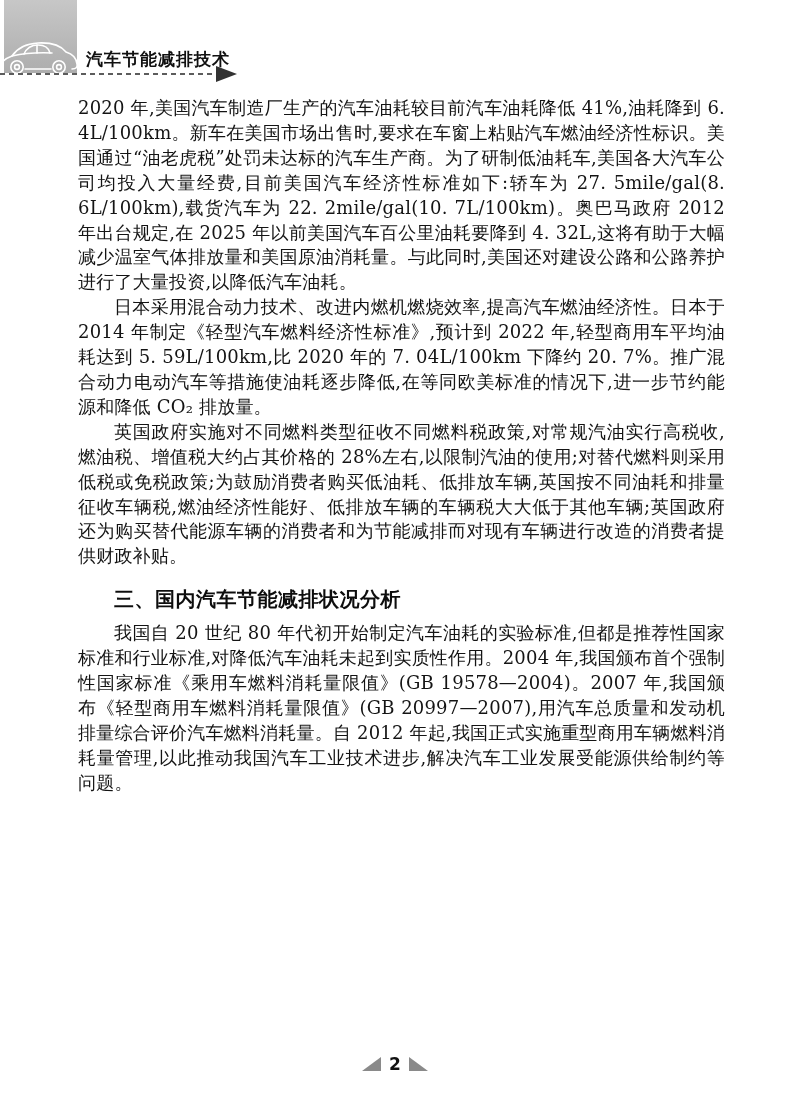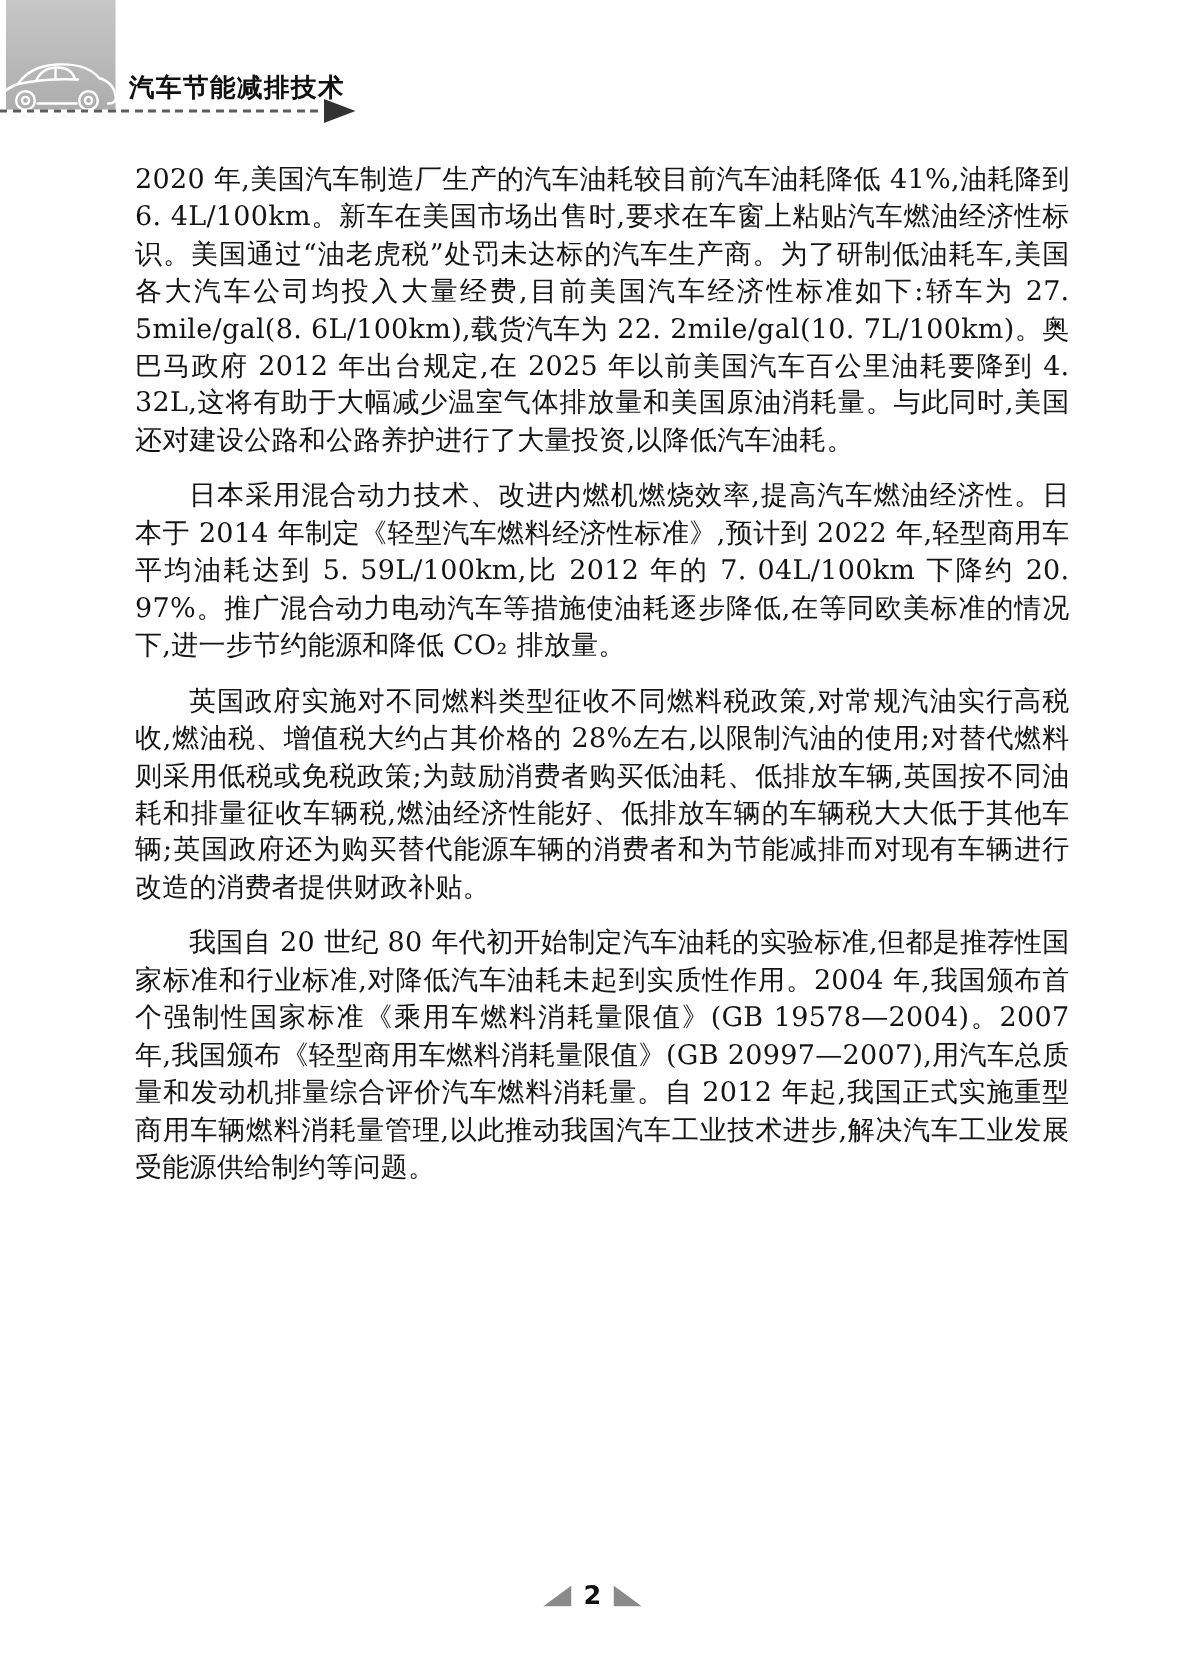--- a/index.html
+++ b/index.html
@@ -65,21 +65,21 @@
   }
 
   
   .content {
     position: absolute;
     left: 78px;
     top: 96px;
     width: 647px;
   }
   .content p {
-    margin: 12px;
+    margin: 0;
     font-size: 18px;
     line-height: 24.9px;
     text-align: justify;
     text-justify: inter-ideograph;
     letter-spacing: 0.2px;
   }
   .content p.indent {
     text-indent: 2em;
   }
   .section-heading {
@@ -131,22 +131,23 @@
       <circle cx="59" cy="27" r="2.4"></circle>
       <path d="M25,29 L51,29"></path>
     </g>
   </svg>
   <div class="header-rule"></div>
   <div class="header-arrow"></div>
   <div class="header-title">汽车节能减排技术</div>
 
   <div class="content">
     <p>2020 年,美国汽车制造厂生产的汽车油耗较目前汽车油耗降低 41%,油耗降到 6. 4L/100km。新车在美国市场出售时,要求在车窗上粘贴汽车燃油经济性标识。美国通过“油老虎税”处罚未达标的汽车生产商。为了研制低油耗车,美国各大汽车公司均投入大量经费,目前美国汽车经济性标准如下:轿车为 27. 5mile/gal(8. 6L/100km),载货汽车为 22. 2mile/gal(10. 7L/100km)。奥巴马政府 2012 年出台规定,在 2025 年以前美国汽车百公里油耗要降到 4. 32L,这将有助于大幅减少温室气体排放量和美国原油消耗量。与此同时,美国还对建设公路和公路养护进行了大量投资,以降低汽车油耗。</p>
-    <p class="indent">日本采用混合动力技术、改进内燃机燃烧效率,提高汽车燃油经济性。日本于 2014 年制定《轻型汽车燃料经济性标准》,预计到 2022 年,轻型商用车平均油耗达到 5. 59L/100km,比 2012 年的 7. 04L/100km 下降约 20. 97%。推广混合动力电动汽车等措施使油耗逐步降低,在等同欧美标准的情况下,进一步节约能源和降低 CO₂ 排放量。</p>
+    <p class="indent">日本采用混合动力技术、改进内燃机燃烧效率,提高汽车燃油经济性。日本于 2014 年制定《轻型汽车燃料经济性标准》,预计到 2022 年,轻型商用车平均油耗达到 5. 59L/100km,比 2020 年的 7. 04L/100km 下降约 20. 7%。推广混合动力电动汽车等措施使油耗逐步降低,在等同欧美标准的情况下,进一步节约能源和降低 CO₂ 排放量。</p>
     <p class="indent">英国政府实施对不同燃料类型征收不同燃料税政策,对常规汽油实行高税收,燃油税、增值税大约占其价格的 28%左右,以限制汽油的使用;对替代燃料则采用低税或免税政策;为鼓励消费者购买低油耗、低排放车辆,英国按不同油耗和排量征收车辆税,燃油经济性能好、低排放车辆的车辆税大大低于其他车辆;英国政府还为购买替代能源车辆的消费者和为节能减排而对现有车辆进行改造的消费者提供财政补贴。</p>
+    <h2 class="section-heading">三、国内汽车节能减排状况分析</h2>
     <p class="indent">我国自 20 世纪 80 年代初开始制定汽车油耗的实验标准,但都是推荐性国家标准和行业标准,对降低汽车油耗未起到实质性作用。2004 年,我国颁布首个强制性国家标准《乘用车燃料消耗量限值》(GB 19578—2004)。2007 年,我国颁布《轻型商用车燃料消耗量限值》(GB 20997—2007),用汽车总质量和发动机排量综合评价汽车燃料消耗量。自 2012 年起,我国正式实施重型商用车辆燃料消耗量管理,以此推动我国汽车工业技术进步,解决汽车工业发展受能源供给制约等问题。</p>
   </div>
 
   <div class="footer">
     <svg width="19" height="14">
       <polygon points="19,0 19,14 0,14" fill="#8a8a8a"></polygon>
     </svg>
     <span class="page-number">2</span>
     <svg width="19" height="14">
       <polygon points="0,0 19,14 0,14" fill="#8a8a8a"></polygon>

